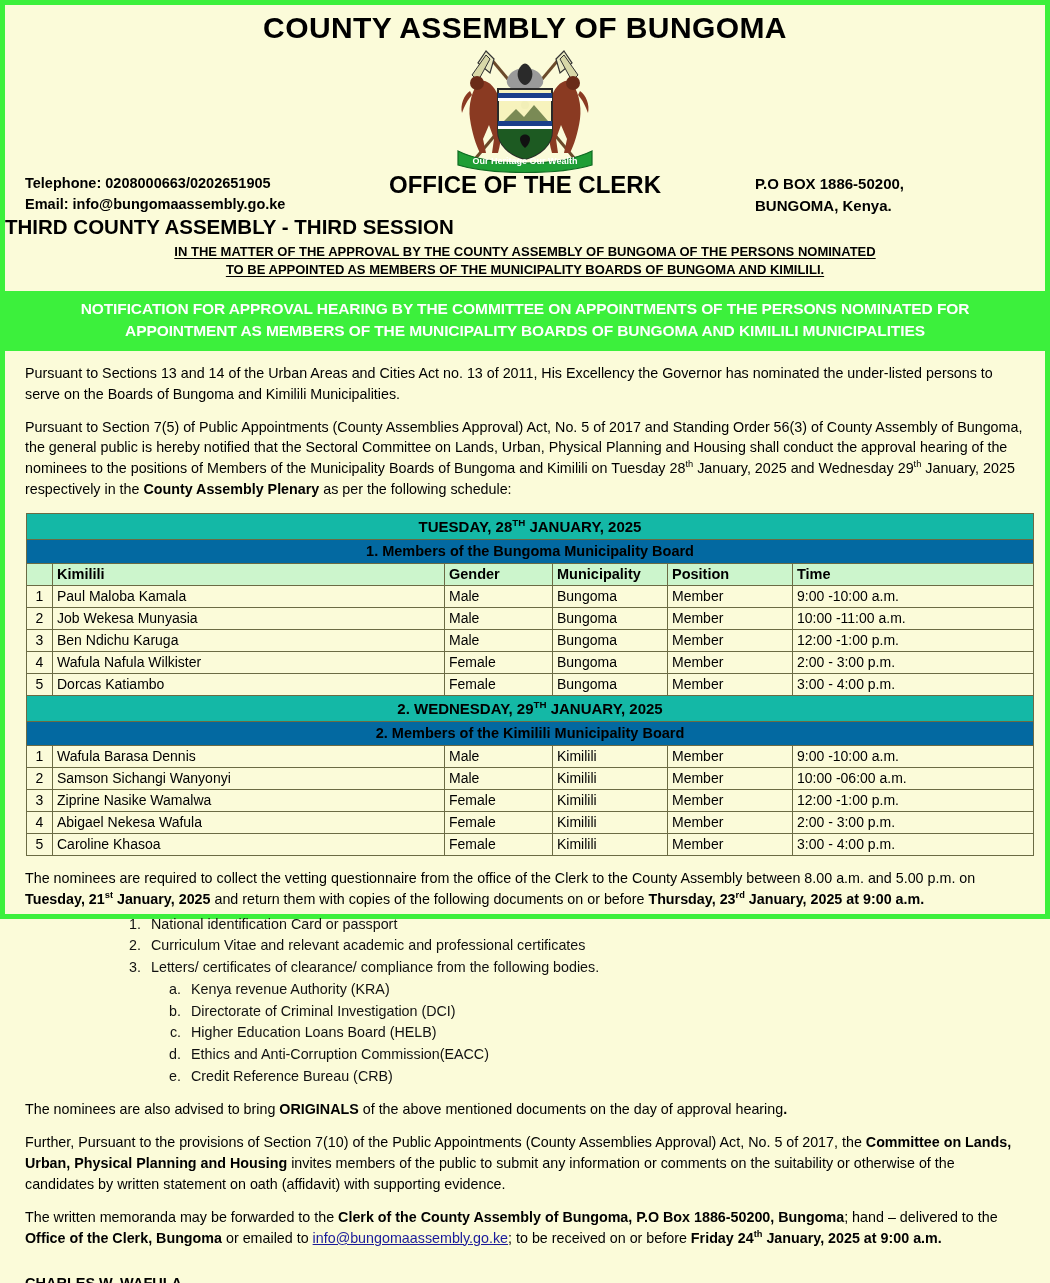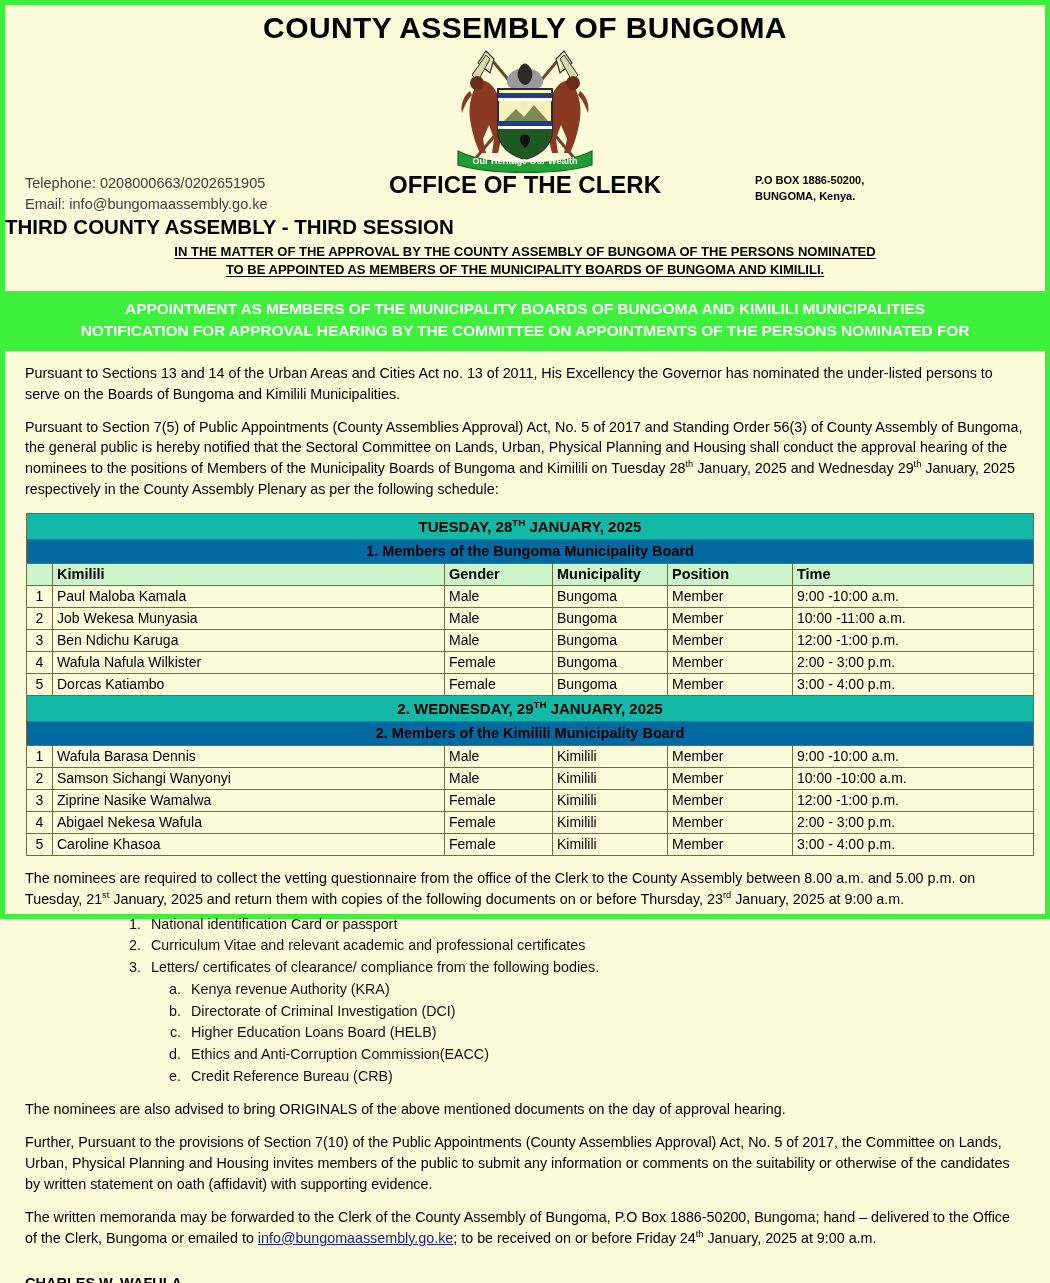--- a/index.html
+++ b/index.html
@@ -45,29 +45,29 @@
     font-size: 24px;
     font-weight: 900;
     color: #000;
     margin-top: -4px;
   }
   .contact-left {
     position: absolute;
     left: 20px;
     top: 168px;
     font-size: 14.5px;
-    font-weight: 400;
+    font-weight: 700;
     line-height: 1.45;
-    color: #404040;
+    color: #000000;
   }
   .contact-right {
     position: absolute;
     left: 750px;
     top: 168px;
-    font-size: 11px;
+    font-size: 15px;
     font-weight: 700;
     line-height: 1.45;
     color: #000;
   }
   
   .session-title {
     text-align: left;
     font-size: 20.5px;
     font-weight: 900;
     margin-top: 16px;
@@ -102,21 +102,21 @@
   .body-area {
     padding: 0 20px;
   }
   p.para {
     font-size: 14.3px;
     line-height: 1.46;
     margin: 12px 0 0 0;
     text-align: left;
     color: #000;
   }
-  p.para b { font-weight: 400; }
+  p.para b { font-weight: 700; }
   sup { font-size: 0.65em; vertical-align: super; }
   
   table.sched {
     width: 1007px;
     margin: 13px 0 0 1px;
     border-collapse: collapse;
     table-layout: fixed;
     font-size: 14px;
   }
   table.sched td {
@@ -248,22 +248,22 @@
     </div>
   </div>
 
   <div class="session-title">THIRD COUNTY ASSEMBLY - THIRD SESSION</div>
   <div class="matter-title">
     <span>IN THE MATTER OF THE APPROVAL BY THE COUNTY ASSEMBLY OF BUNGOMA OF THE PERSONS NOMINATED</span><br>
     <span>TO BE APPOINTED AS MEMBERS OF THE MUNICIPALITY BOARDS OF BUNGOMA AND KIMILILI.</span>
   </div>
 
   <div class="banner">
+    <div>NOTIFICATION FOR APPROVAL HEARING BY THE COMMITTEE ON APPOINTMENTS OF THE PERSONS NOMINATED FOR</div>
     <div>APPOINTMENT AS MEMBERS OF THE MUNICIPALITY BOARDS OF BUNGOMA AND KIMILILI MUNICIPALITIES</div>
-    <div>NOTIFICATION FOR APPROVAL HEARING BY THE COMMITTEE ON APPOINTMENTS OF THE PERSONS NOMINATED FOR</div>
   </div>
 
   <div class="body-area">
 
     <p class="para">Pursuant to Sections 13 and 14 of the Urban Areas and Cities Act no. 13 of 2011, His Excellency the Governor has nominated the under-listed persons to serve on the Boards of Bungoma and Kimilili Municipalities.</p>
 
     <p class="para"><span>Pursuant to Section 7(5) of Public Appointments (County Assemblies Approval) Act, No. 5 of 2017 and Standing Order 56(3) of County Assembly of Bungoma, the general public is hereby notified that the Sectoral Committee on Lands, Urban, Physical Planning and Housing shall conduct the approval hearing of the nominees to the positions of Members of the Municipality Boards of Bungoma and Kimilili on Tuesday 28</span><sup>th</sup><span> January, 2025 and Wednesday 29</span><sup>th</sup><span> January, 2025 respectively in the </span><b>County Assembly Plenary</b><span> as per the following schedule:</span></p>
 
     <table class="sched">
       <colgroup>
@@ -346,21 +346,21 @@
           <td>Kimilili</td>
           <td>Member</td>
           <td>9:00 -10:00 a.m.</td>
         </tr>
         <tr>
           <td class="idx">2</td>
           <td>Samson Sichangi Wanyonyi</td>
           <td>Male</td>
           <td>Kimilili</td>
           <td>Member</td>
-          <td>10:00 -10:00 a.m.</td>
+          <td>10:00 -06:00 a.m.</td>
         </tr>
         <tr>
           <td class="idx">3</td>
           <td>Ziprine Nasike Wamalwa</td>
           <td>Female</td>
           <td>Kimilili</td>
           <td>Member</td>
           <td>12:00 -1:00  p.m.</td>
         </tr>
         <tr>

